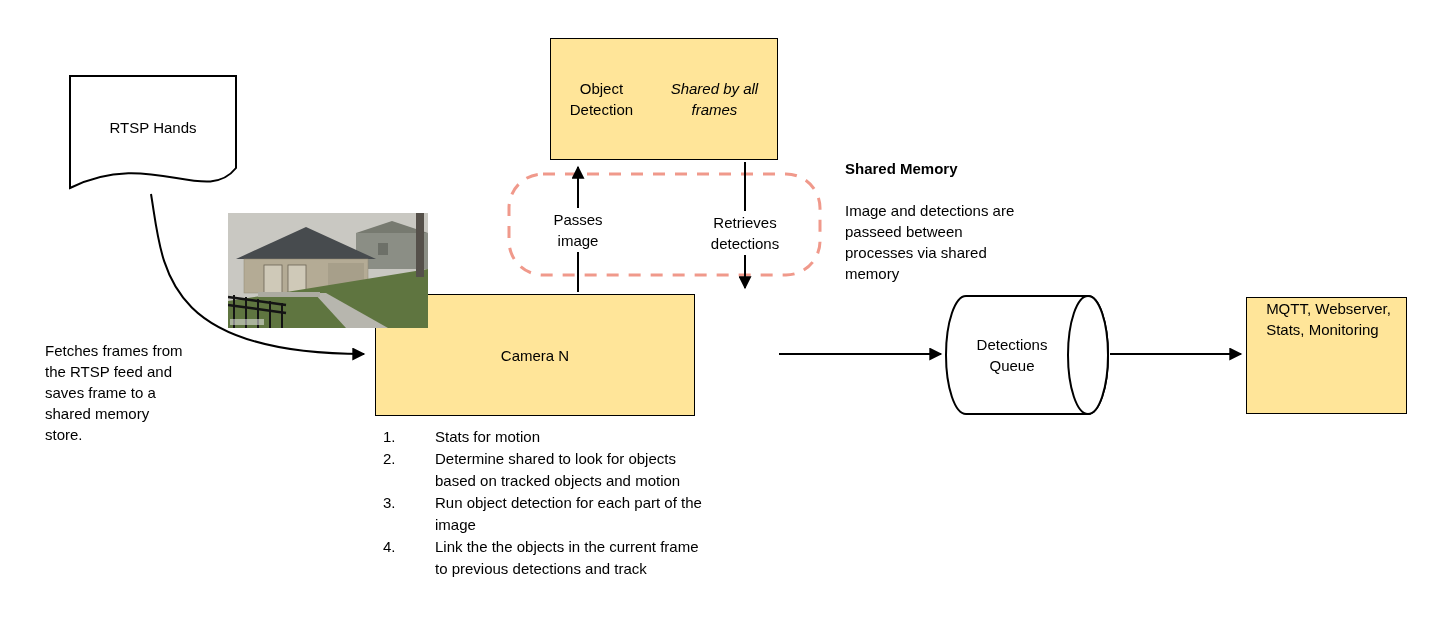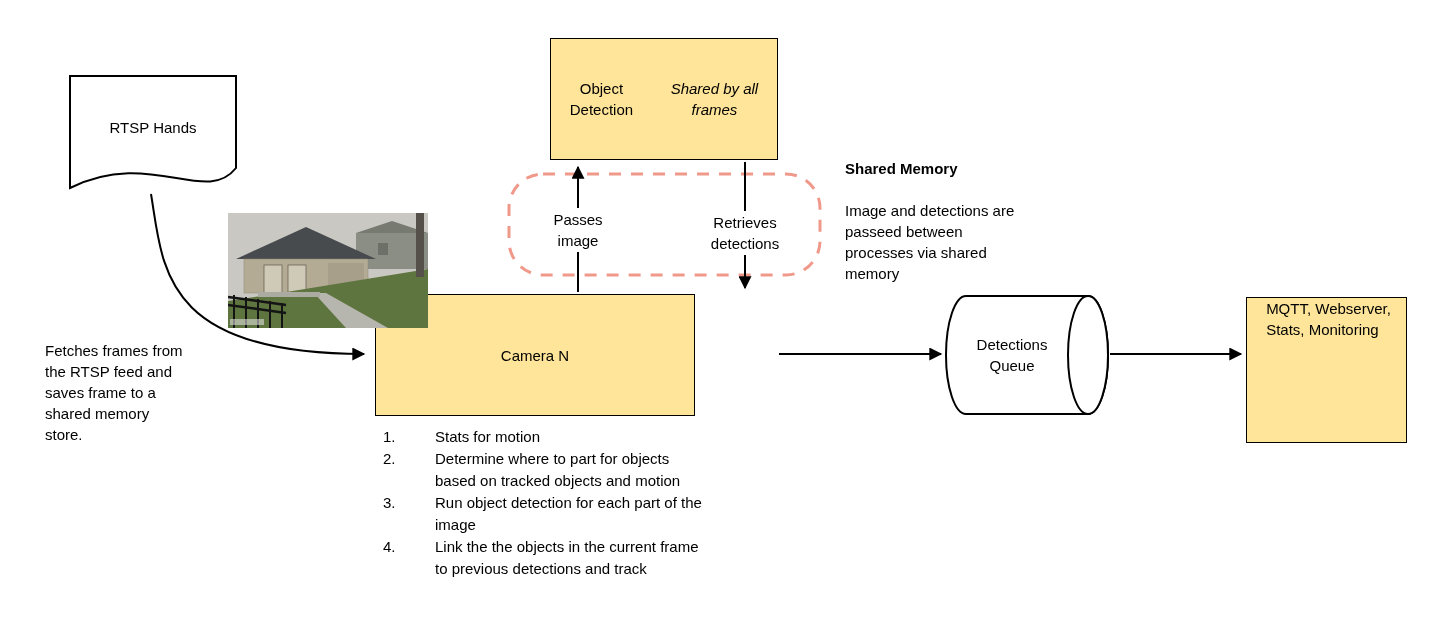--- a/index.html
+++ b/index.html
@@ -116,21 +116,21 @@
 
   <div class="node" style="left:550px; top:38px; width:228px; height:122px;">
     <div>Object Detection</div>
     <div class="italic">Shared by all frames</div>
   </div>
 
   <div class="node" style="left:375px; top:294px; width:320px; height:122px;">
     <div>Camera N</div>
   </div>
 
-  <div class="node left-align" style="left:1246px; top:297px; width:161px; height:146px;">
+  <div class="node left-align" style="left:1246px; top:297px; width:161px; height:117px;">
     <div class="pre">MQTT, Webserver,
 Stats, Monitoring</div>
   </div>
 
   <div class="shape-label pre" style="left:946px; top:296px; width:132px; height:118px;">Detections
 Queue</div>
 
   <div class="edge-label" style="left:547px; top:208px; width:62px;">Passes
 image</div>
   <div class="edge-label" style="left:702px; top:191px; width:86px;margin-top:20px;">Retrieves
@@ -151,21 +151,21 @@
 store.</div>
 
 
   <div class="steps">
     <div class="step">
       <span class="step-num">1.</span>
       <span class="step-text">Stats for motion</span>
     </div>
     <div class="step">
       <span class="step-num">2.</span>
-      <span class="step-text">Determine where to part for objects
+      <span class="step-text">Determine shared to look for objects
 based on tracked objects and motion</span>
     </div>
     <div class="step">
       <span class="step-num">3.</span>
       <span class="step-text">Run object detection for each part of the
 image</span>
     </div>
     <div class="step">
       <span class="step-num">4.</span>
       <span class="step-text">Link the the objects in the current frame

